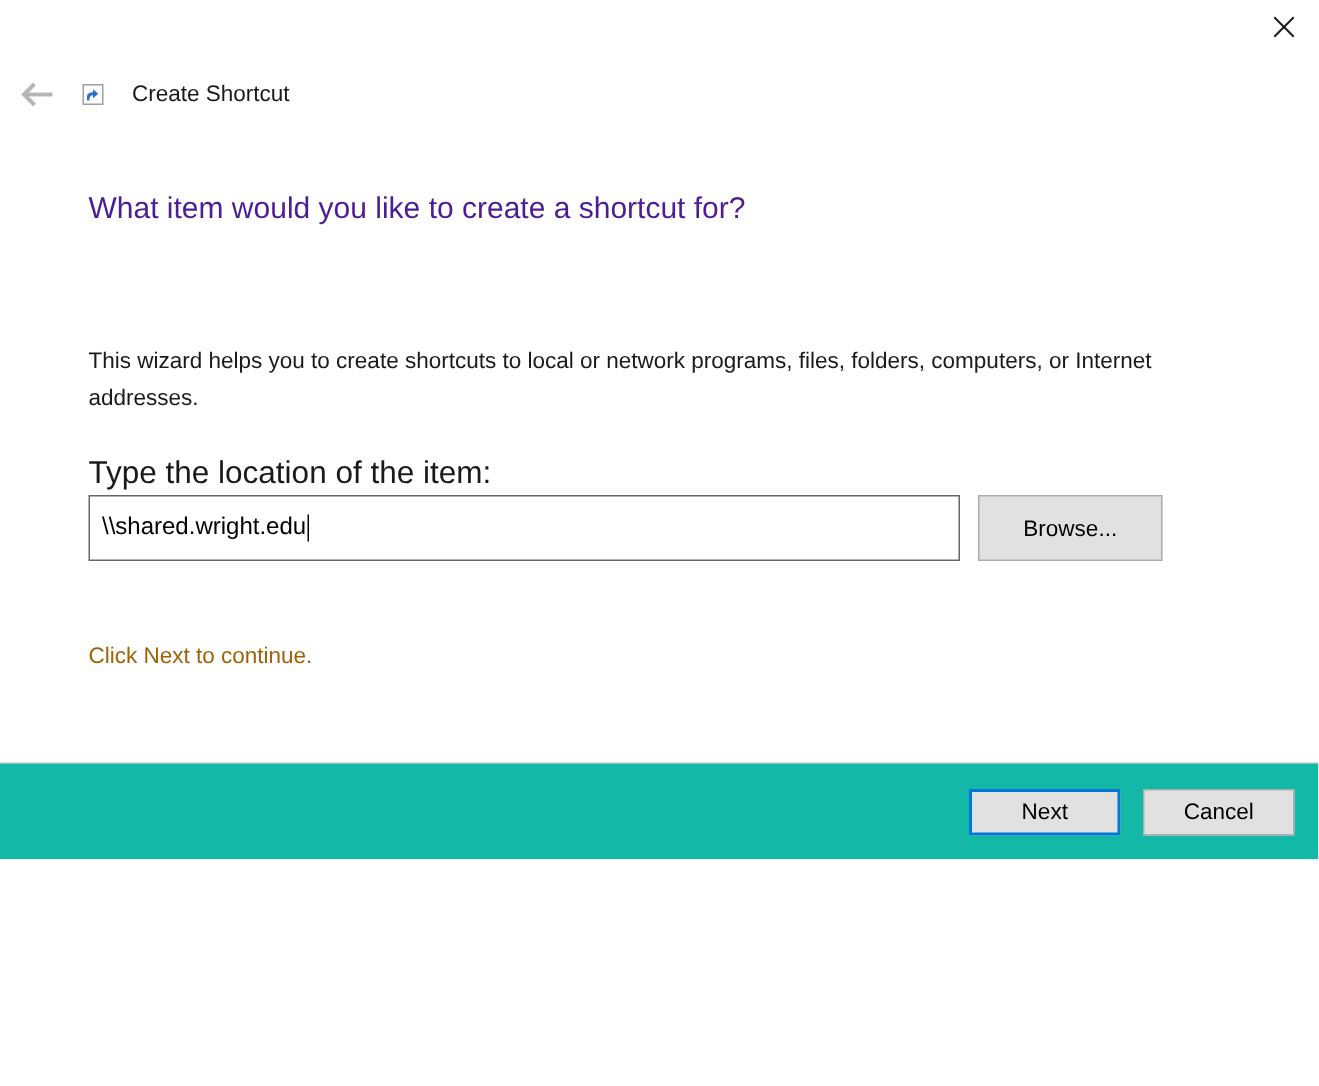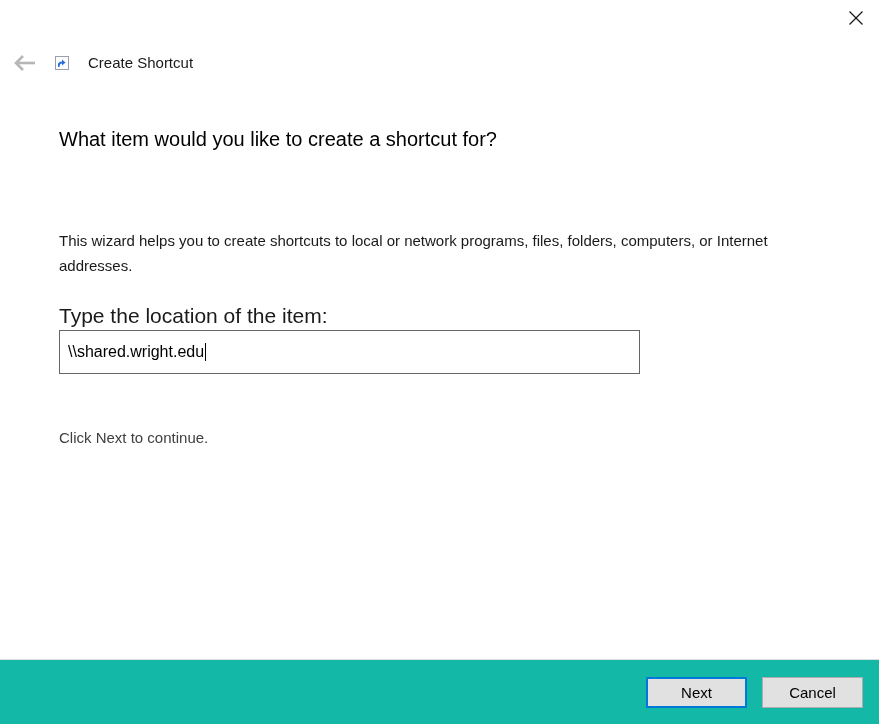--- a/index.html
+++ b/index.html
@@ -5,21 +5,21 @@
   html, body {
     margin: 0;
     padding: 0;
     background: #ffffff;
     font-family: "Liberation Sans", "DejaVu Sans", sans-serif;
     -webkit-font-smoothing: antialiased;
   }
   .dialog {
     position: relative;
     width: 879px;
-    height: 724px;
+    height: 573px;
     background: #ffffff;
     overflow: hidden;
   }
 
   
   .close-btn {
     position: absolute;
     top: 8px;
     right: 12px;
     width: 22px;
@@ -72,21 +72,21 @@
     white-space: nowrap;
   }
 
   
   .heading {
     position: absolute;
     left: 59px;
     top: 128px;
     font-size: 20px;
     font-weight: 400;
-    color: #000000;
+    color: #4c1d95;
     white-space: nowrap;
   }
   .description {
     position: absolute;
     left: 59px;
     top: 209px;
     width: 768px;
     font-size: 15px;
     line-height: 25px;
     color: #1a1a1a;
@@ -138,21 +138,21 @@
     left: 652px;
     top: 330px;
     width: 123px;
     height: 44px;
   }
   .hint {
     position: absolute;
     left: 59px;
     top: 429px;
     font-size: 15px;
-    color: #404040;
+    color: #a16207;
   }
 
   
   .footer {
     position: absolute;
     left: 0;
     bottom: 0;
     width: 100%;
     height: 65px;
     background: #14b8a6;
@@ -210,20 +210,21 @@
 
   <div class="description">This wizard helps you to create shortcuts to local or network programs, files, folders, computers, or Internet addresses.</div>
 
   <div class="location-label">Type the location of the item:</div>
 
   <div class="location-input" role="textbox" aria-label="">
     <span>\\shared.wright.edu</span>
     <span class="caret"></span>
   </div>
 
+  <button class="btn browse-btn">Browse...</button>
 
   <div class="hint">Click Next to continue.</div>
 
   <div class="footer">
     <button class="btn next-btn">Next</button>
     <button class="btn cancel-btn">Cancel</button>
   </div>
 
 </div>
 

